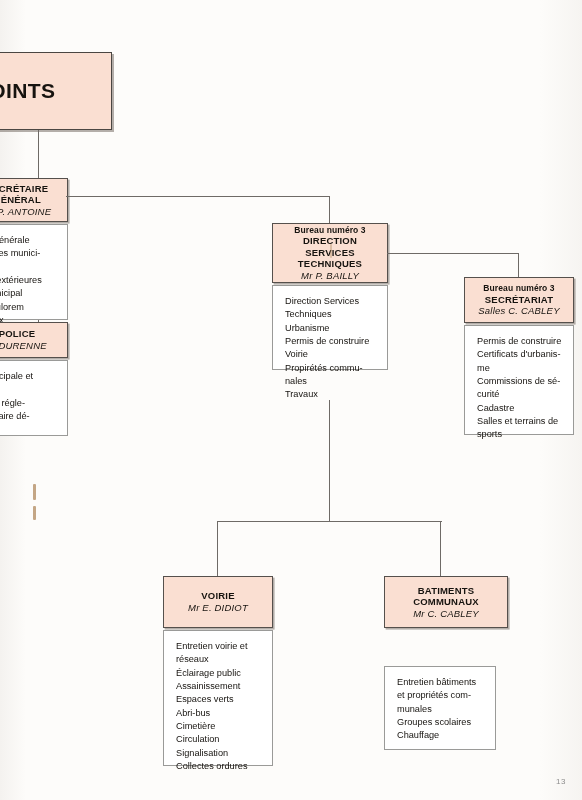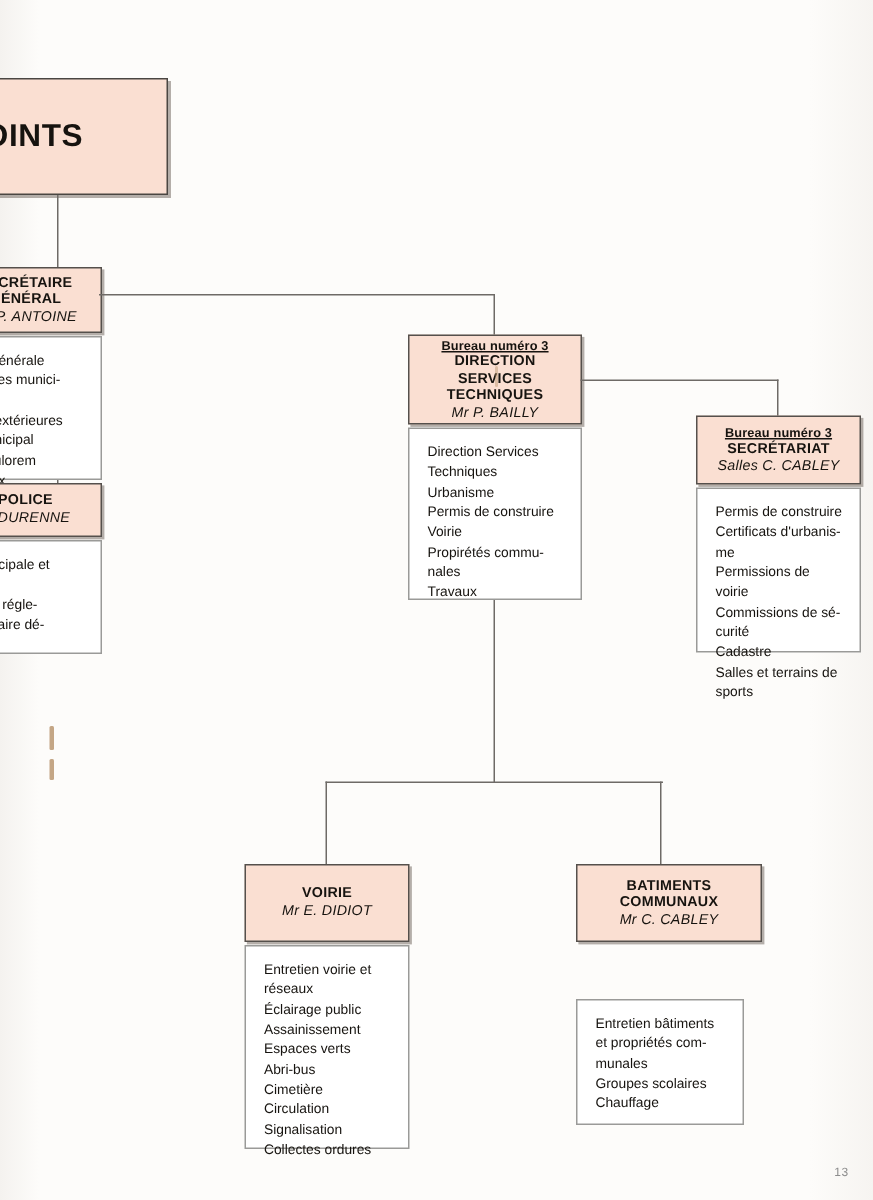--- a/index.html
+++ b/index.html
@@ -22,21 +22,21 @@
   
   .hdr{
     background:#fadfd2;
     border:1.3px solid #55504c;
     box-shadow:1.6px 1.6px 0 rgba(90,80,72,.45);
     display:flex;flex-direction:column;
     align-items:center;justify-content:center;
     text-align:center;
     line-height:1.22;
   }
-  .hdr .sub{font-size:8.5px;font-weight:bold;letter-spacing:.1px;text-decoration:underline;}
+  .hdr .sub{font-size:8.5px;font-weight:bold;letter-spacing:.1px;}
   .hdr .nm{font-size:9.5px;font-weight:bold;letter-spacing:.2px;}
   .hdr .person{font-size:9.5px;font-style:italic;font-weight:500;letter-spacing:.2px;}
 
   
   .list{
     background:#ffffff;
     border:1px solid #9a9a98;
     padding:9px 11px 9px 12px;
     font-size:9.2px;
     line-height:1.45;
@@ -115,21 +115,21 @@
 <div class="ln lnv" style="left:329px;top:196px;height:28px;"></div>
 
 <div class="hdr box" style="left:272px;top:223px;width:116px;height:60px;">
   <div class="sub">Bureau numéro 3</div>
   <div class="nm">DIRECTION</div>
   <div class="nm">SERVICES</div>
   <div class="nm">TECHNIQUES</div>
   <div class="person">Mr P. BAILLY</div>
 </div>
 
-<div class="list box" style="left:272px;top:285px;width:116px;height:115px;">
+<div class="list box" style="left:272px;top:285px;width:116px;height:85px;">
   <div class="li">Direction      Services</div>
   <div class="li nj">Techniques</div>
   <div class="li nj">Urbanisme</div>
   <div class="li nj">Permis de construire</div>
   <div class="li nj">Voirie</div>
   <div class="li">Propirétés    commu-</div>
   <div class="li nj">nales</div>
   <div class="li nj">Travaux</div>
 </div>
 
@@ -139,21 +139,20 @@
 <div class="hdr box" style="left:464px;top:277px;width:110px;height:46px;">
   <div class="sub">Bureau numéro 3</div>
   <div class="nm">SECRÉTARIAT</div>
   <div class="person">Salles C. CABLEY</div>
 </div>
 
 <div class="list box" style="left:464px;top:325px;width:110px;height:110px;">
   <div class="li nj">Permis de construire</div>
   <div class="li nj">Certificats d'urbanis-</div>
   <div class="li nj">me</div>
-  <div class="li nj">Permissions de voirie</div>
   <div class="li">Commissions   de   sé-</div>
   <div class="li nj">curité</div>
   <div class="li nj">Cadastre</div>
   <div class="li">Salles   et   terrains  de</div>
   <div class="li nj">sports</div>
 </div>
 
 <div class="ln lnv" style="left:329px;top:400px;height:122px;"></div>
 <div class="ln lnh" style="left:217px;top:521px;width:225px;"></div>
 <div class="ln lnv" style="left:217px;top:521px;height:56px;"></div>

